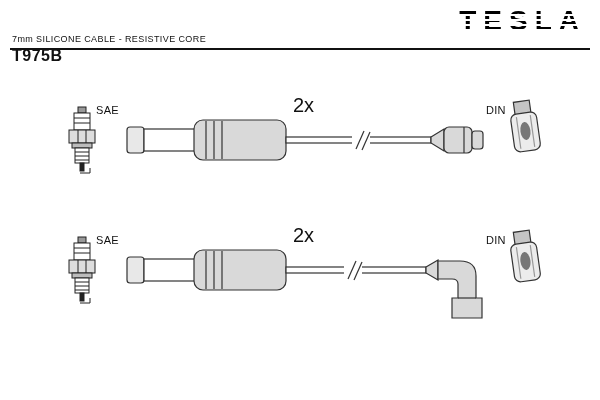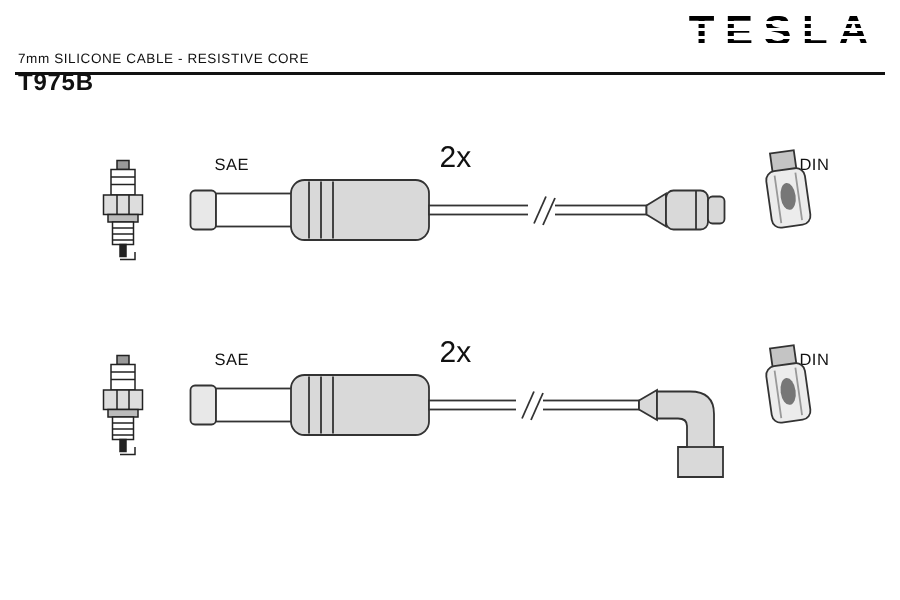--- a/index.html
+++ b/index.html
@@ -27,21 +27,21 @@
   .brand .stripes{
     position:absolute;inset:0;
     background:repeating-linear-gradient(to bottom, transparent 0 3px, #ffffff 3px 5px);
     pointer-events:none;
   }
   .header-rule{
     position:absolute;left:10px;right:10px;top:48px;
     height:2px;background:#111;
   }
   .label{
-    position:absolute;font-size:11px;letter-spacing:.3px;margin-left:47px;
+    position:absolute;font-size:11px;letter-spacing:.3px;
   }
   .sae-1{left:96px;top:104px;}
   .din-1{left:486px;top:104px;}
   .sae-2{left:96px;top:234px;}
   .din-2{left:486px;top:234px;}
   .qty{
     position:absolute;font-size:20px;
   }
   .qty-1{left:293px;top:94px;}
   .qty-2{left:293px;top:224px;}

